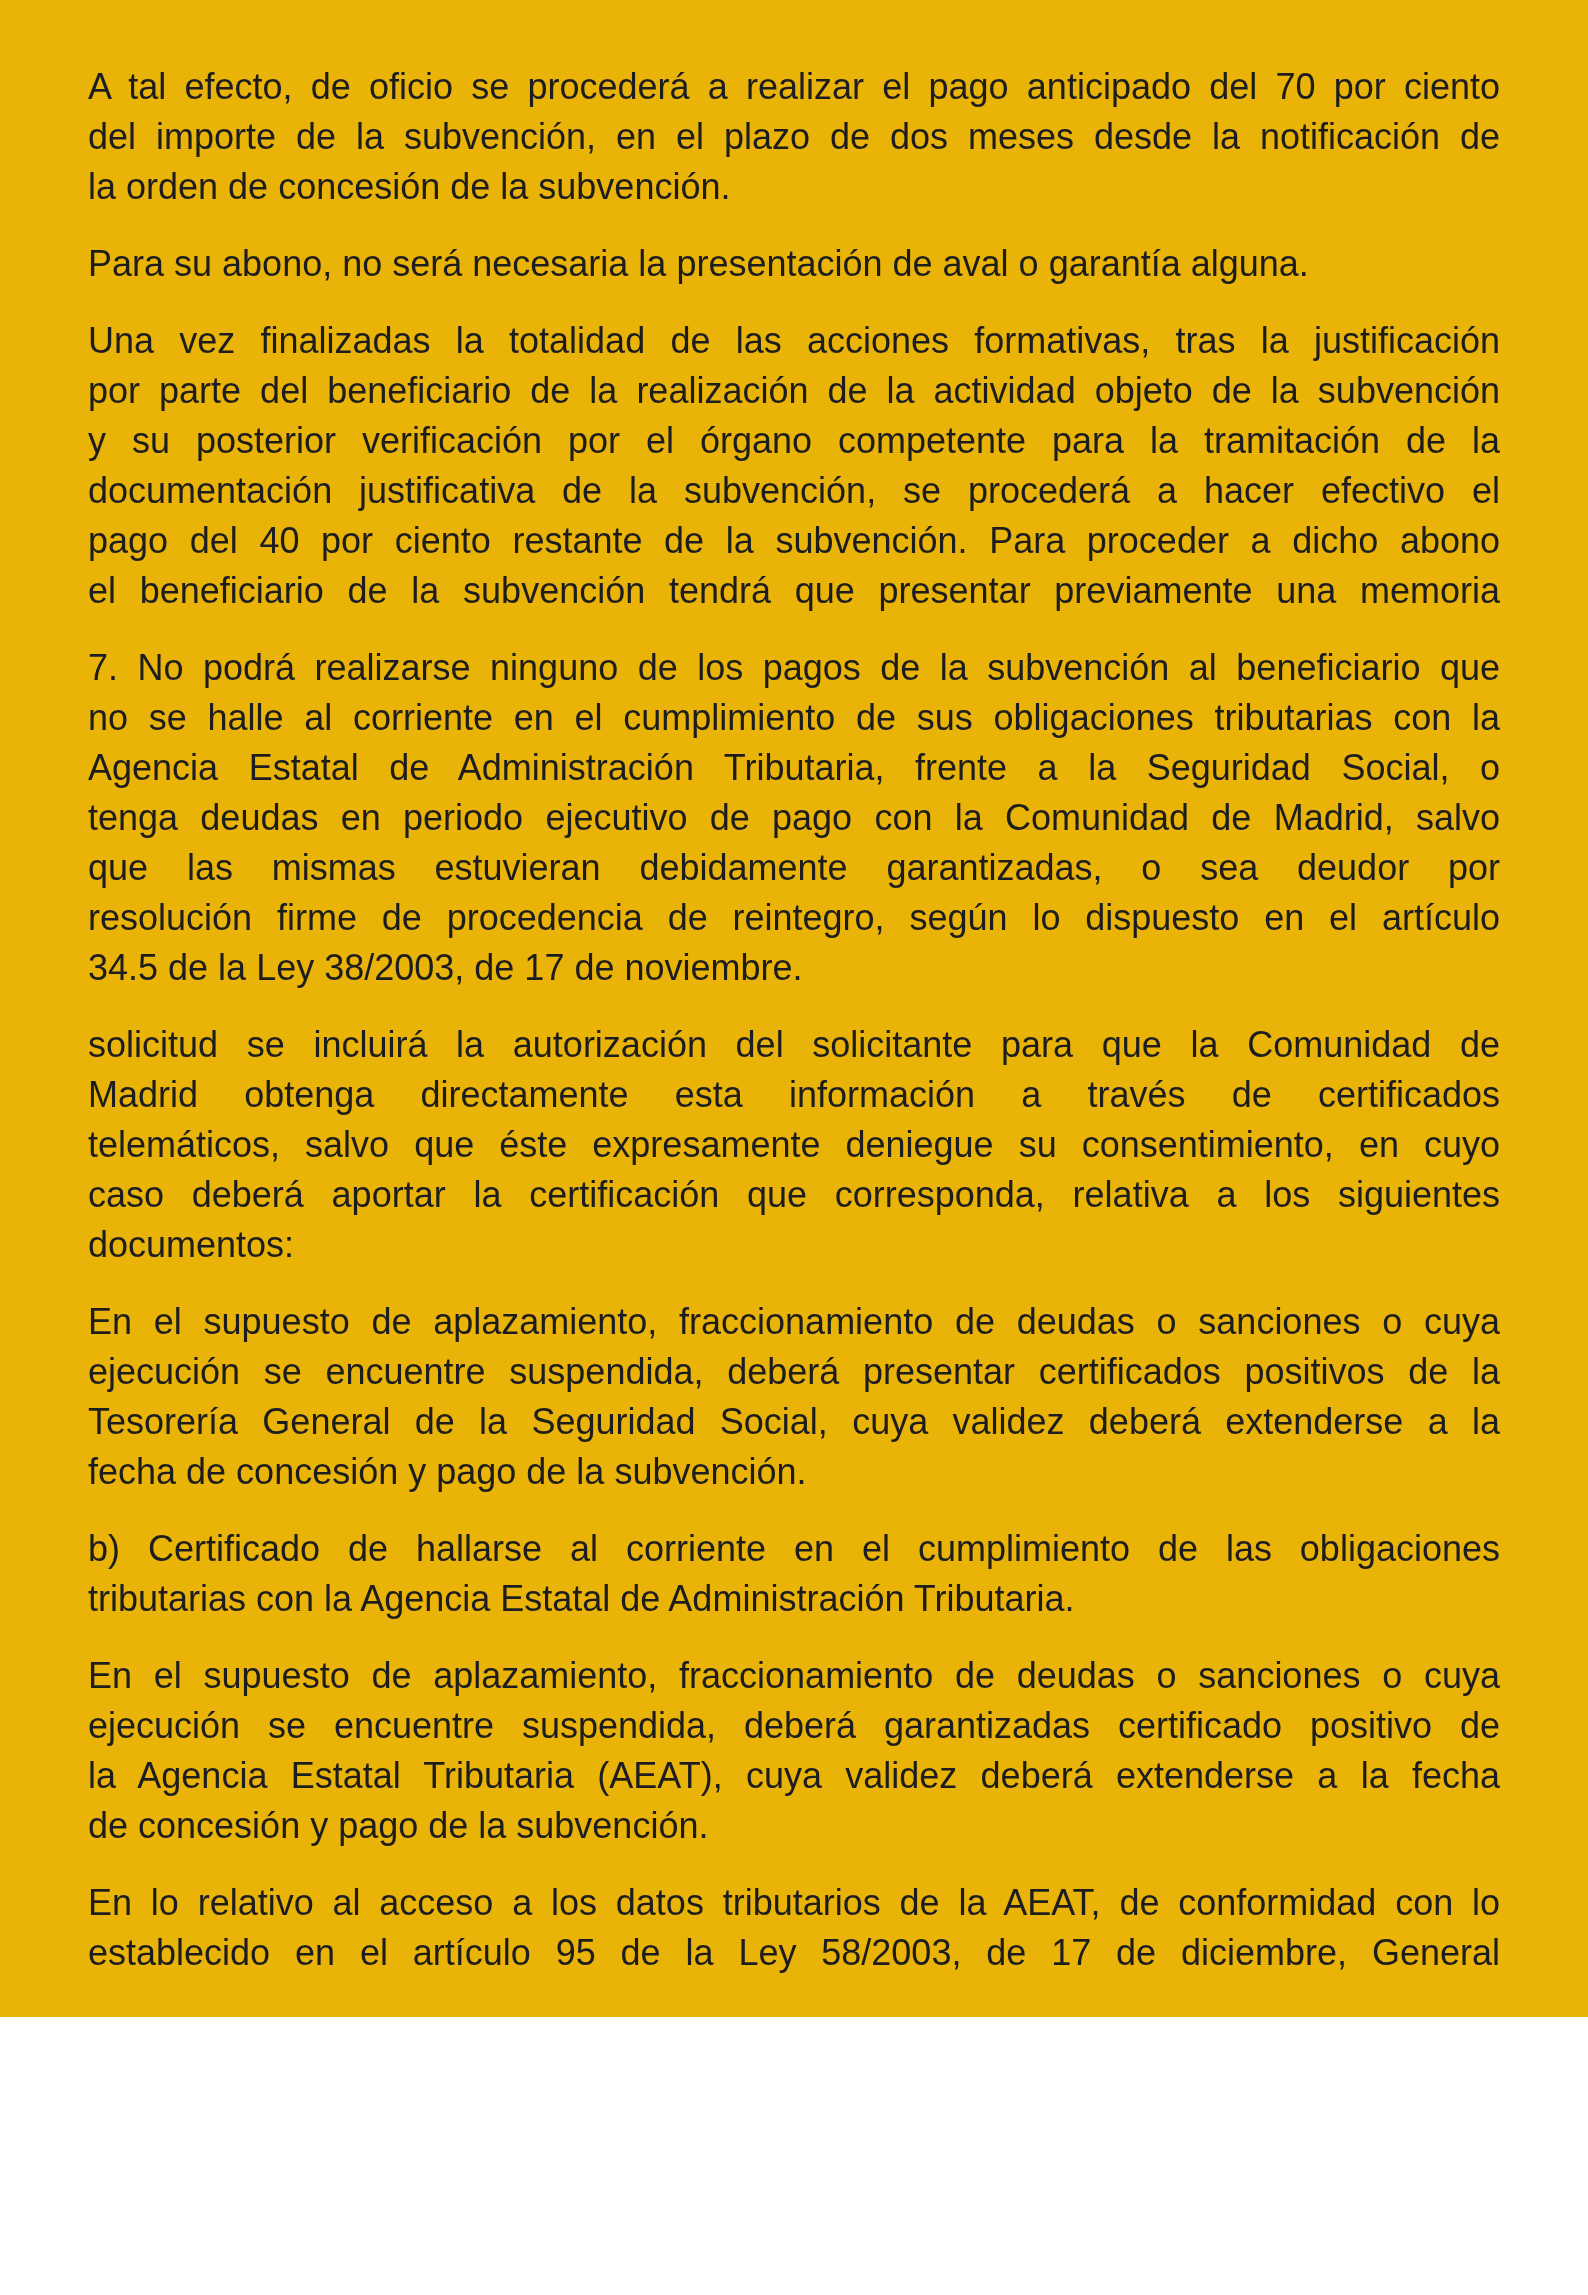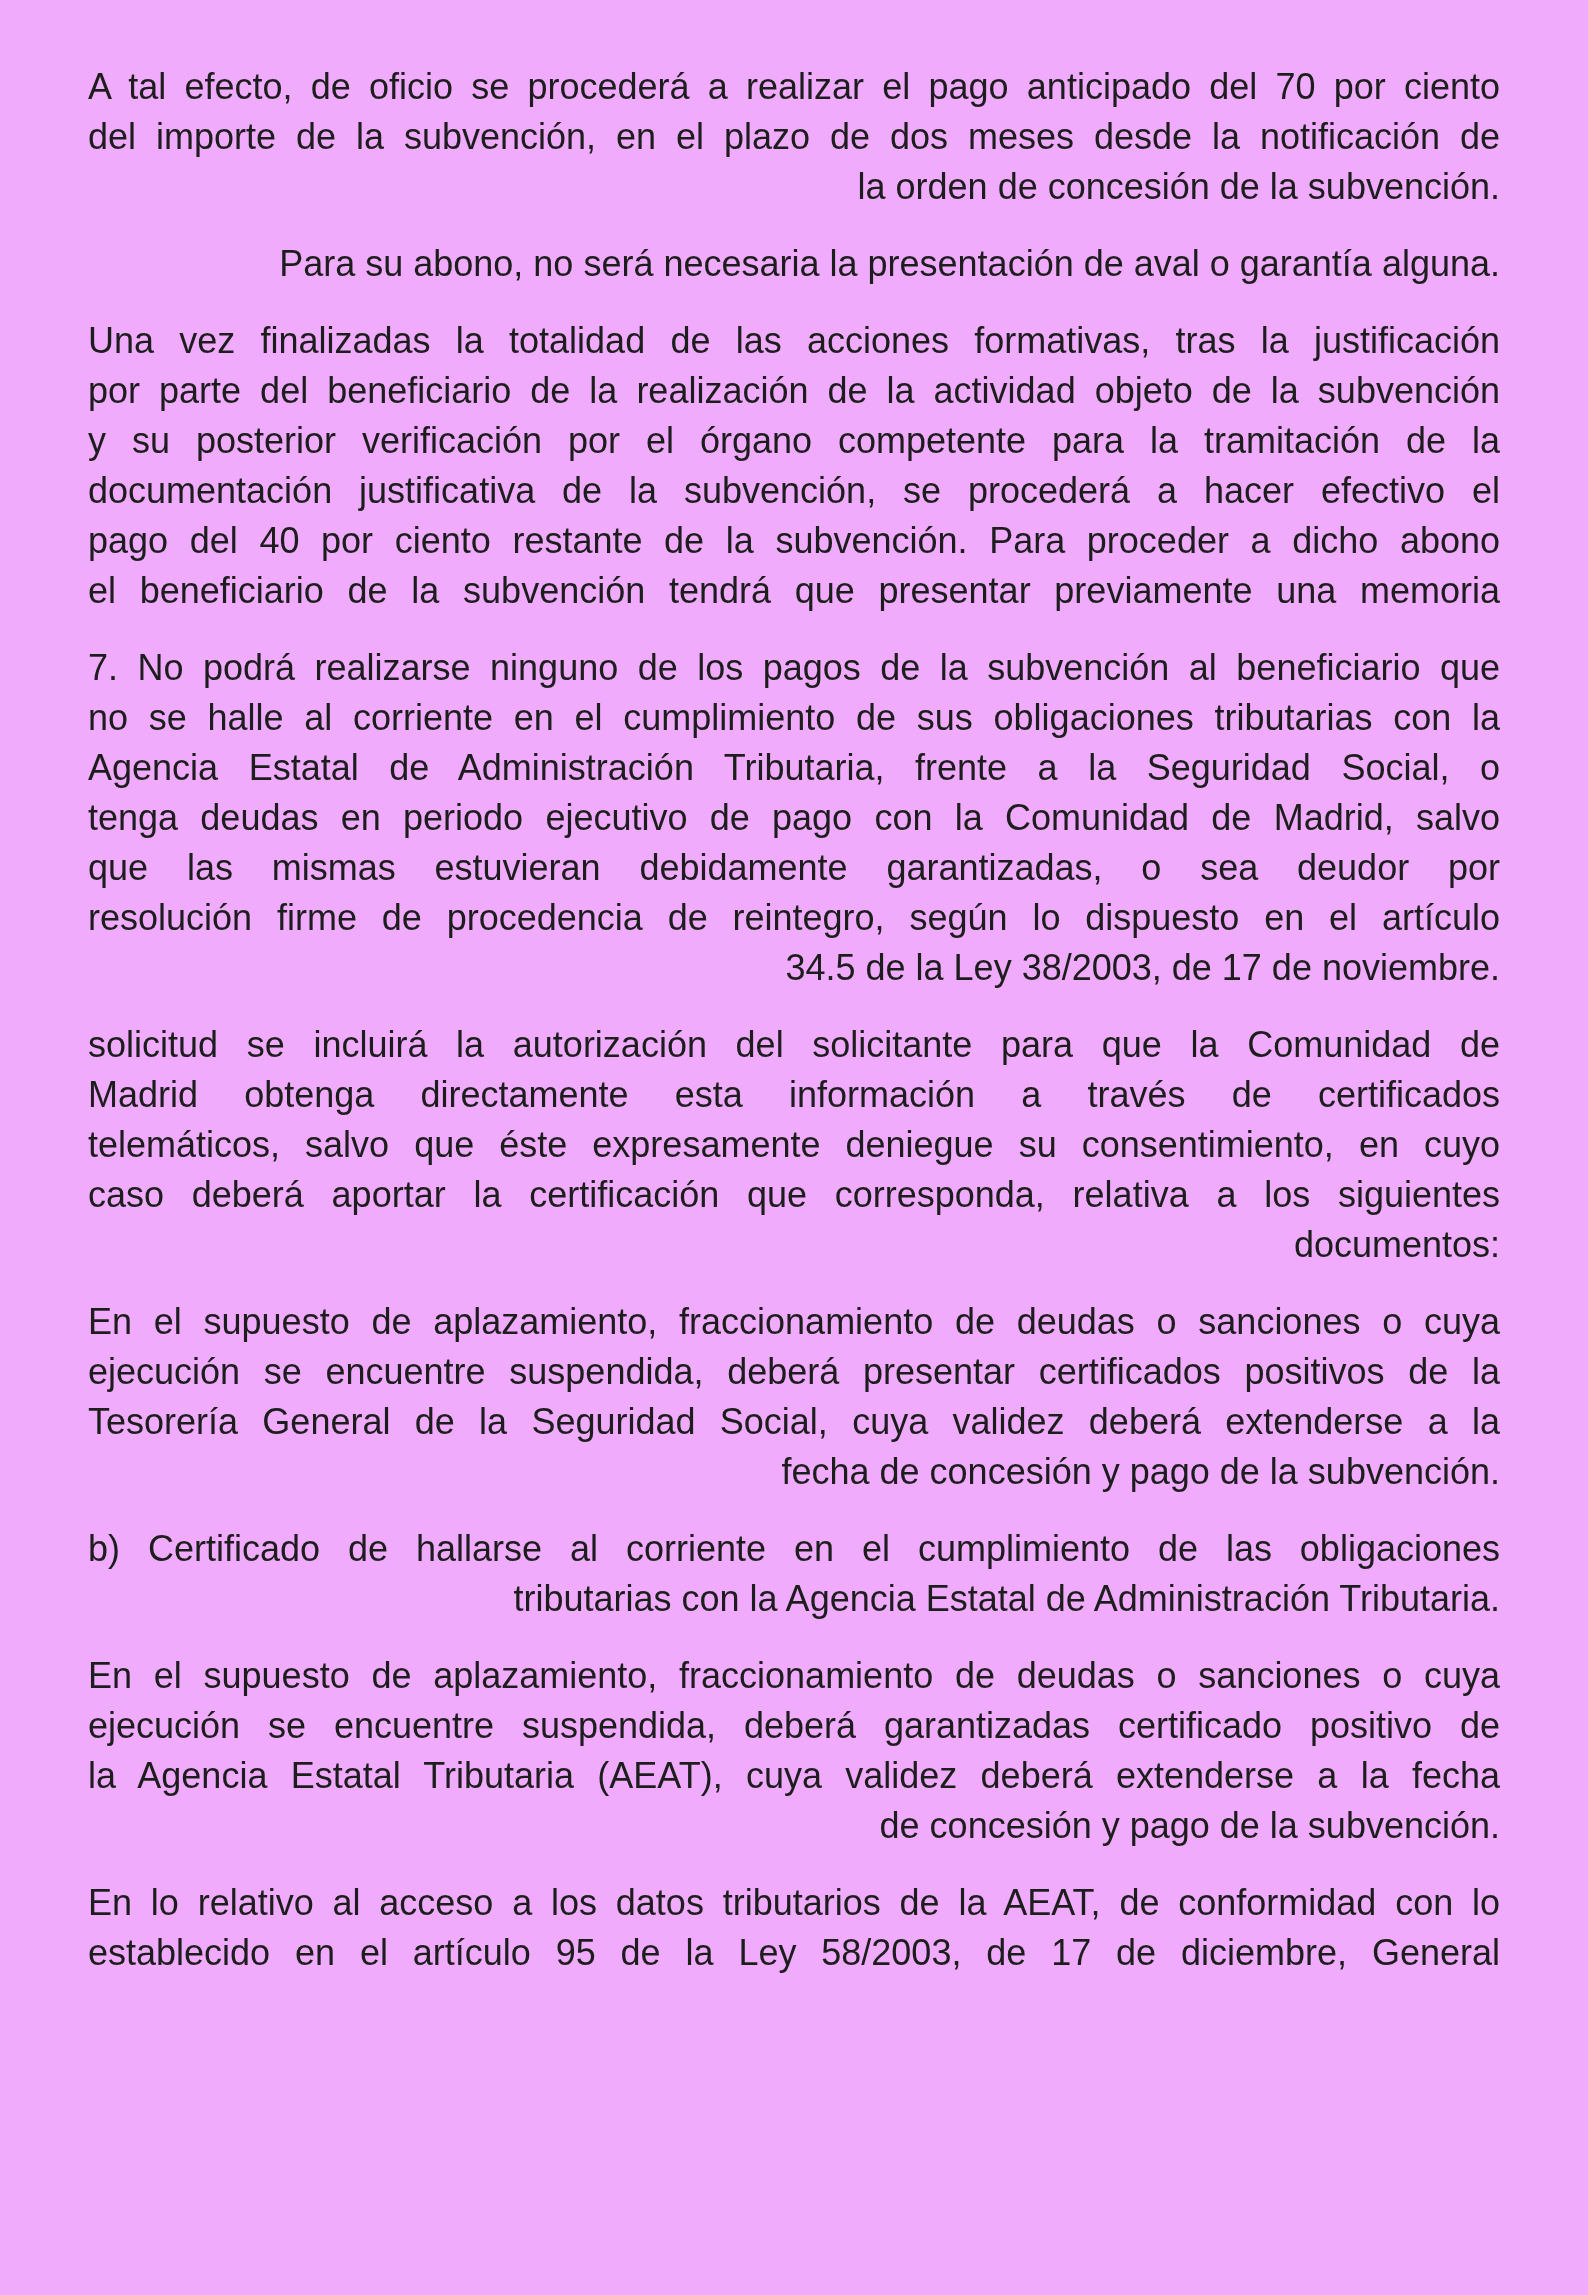--- a/index.html
+++ b/index.html
@@ -7,39 +7,39 @@
     padding: 0;
   }
   body {
     width: 1589px;
     height: 2295px;
     background: #ffffff;
   }
   .page {
     position: relative;
     width: 1589px;
-    height: 2295px;
-    background: #f0abfc;
+    height: 2017px;
+    background: #eab308;
     overflow: hidden;
   }
   .doc {
     position: absolute;
     left: 88px;
     top: 62px;
     width: 1412px;
     font-family: "Liberation Sans", "DejaVu Sans", sans-serif;
     font-size: 36px;
     line-height: 50px;
     color: #1d1d1d;
   }
   .para {
     margin: 0 0 27px 0;
   }
   .line {
-    text-align: right;
+    text-align: left;
     white-space: normal;
   }
   
   .line.jl {
     text-align: justify;
     text-align-last: justify;
   }
 </style>
 </head>
 <body>

